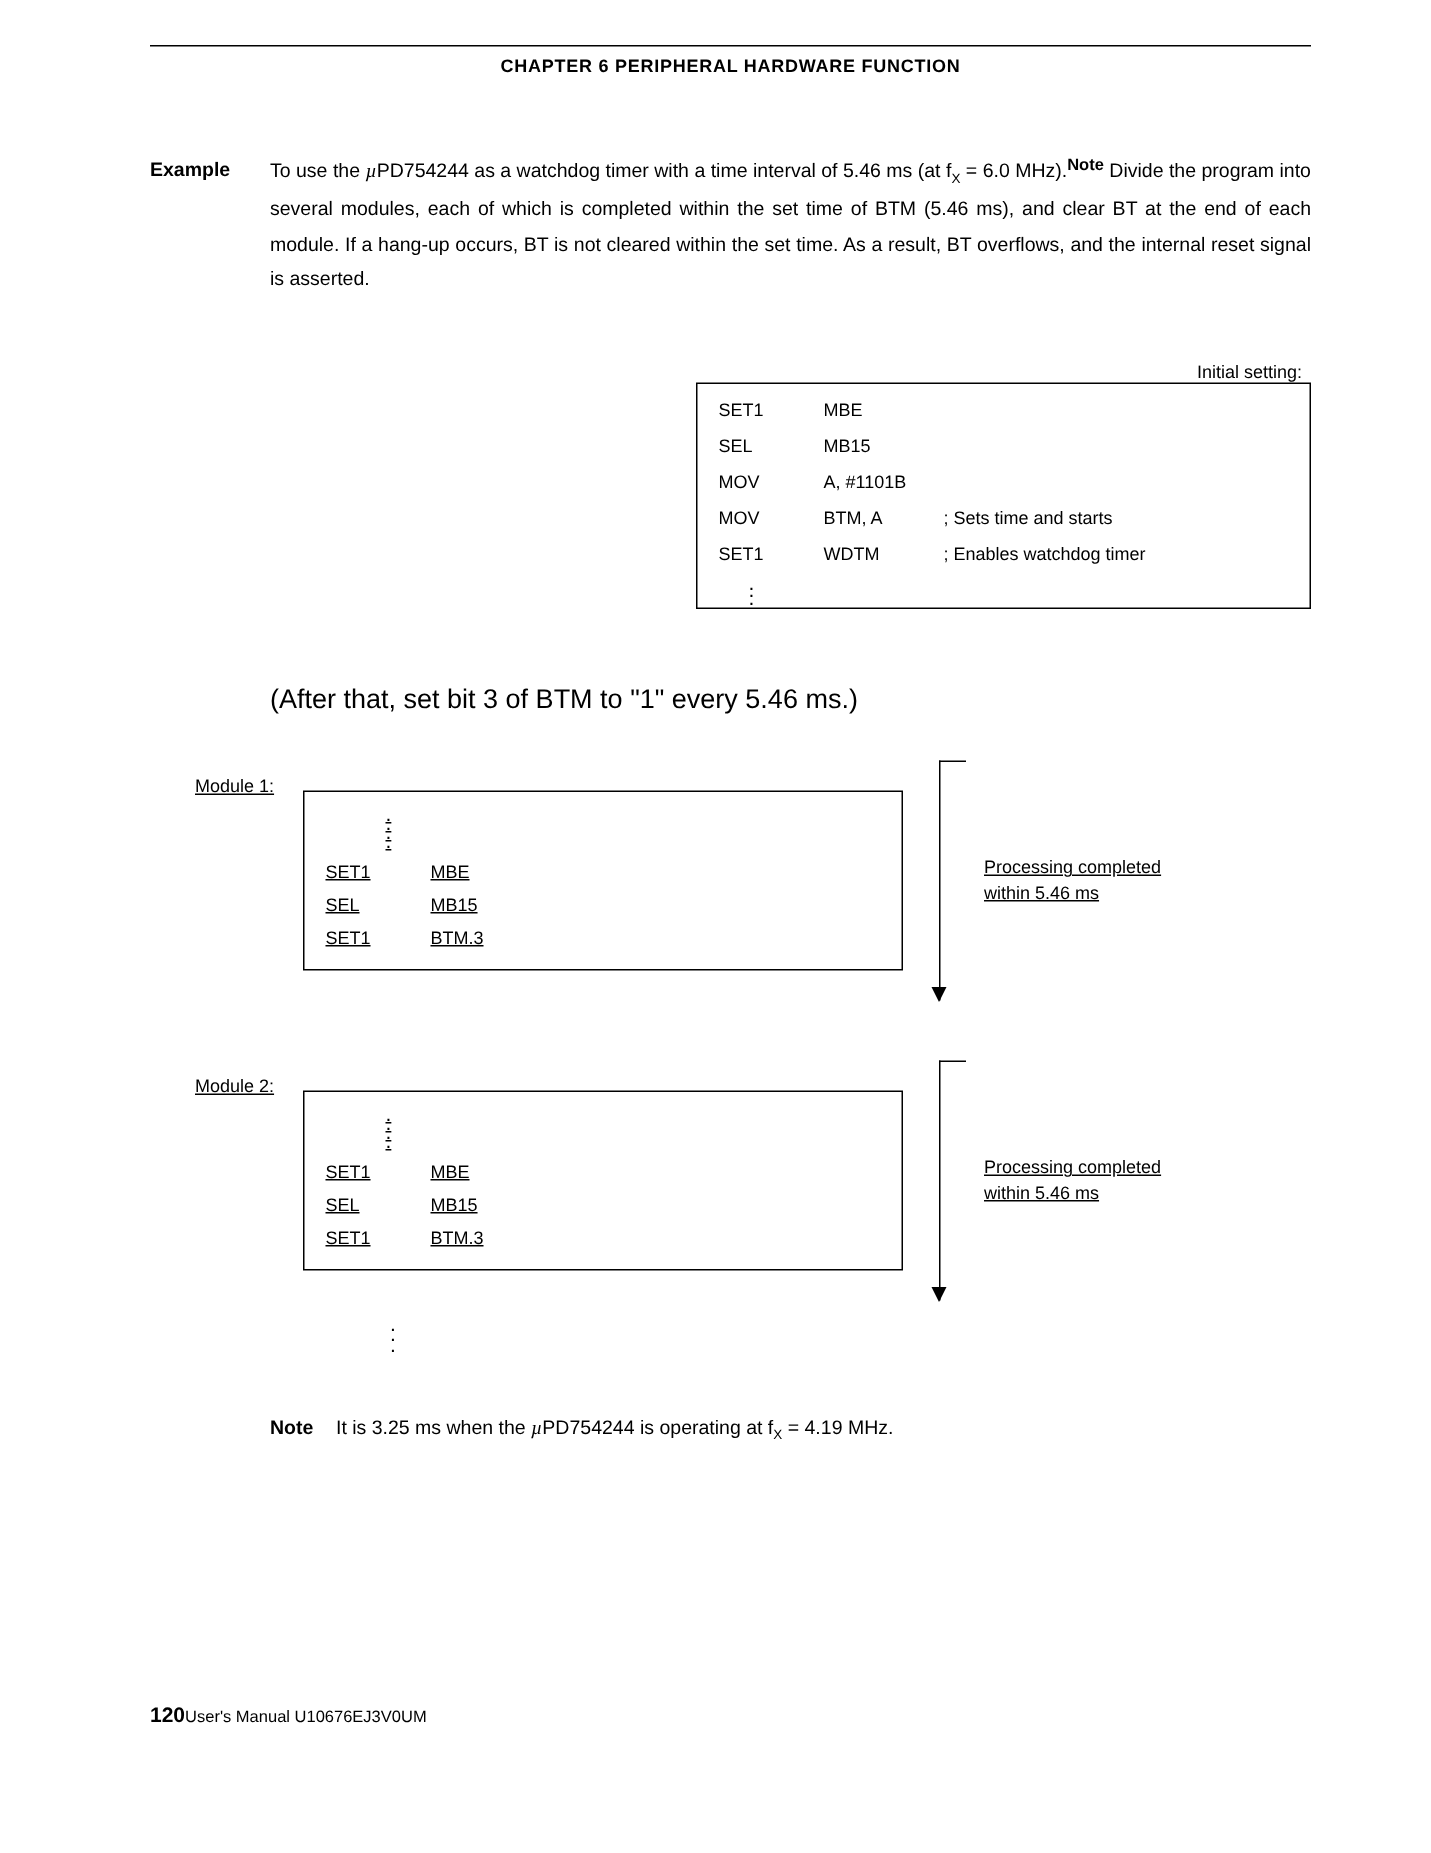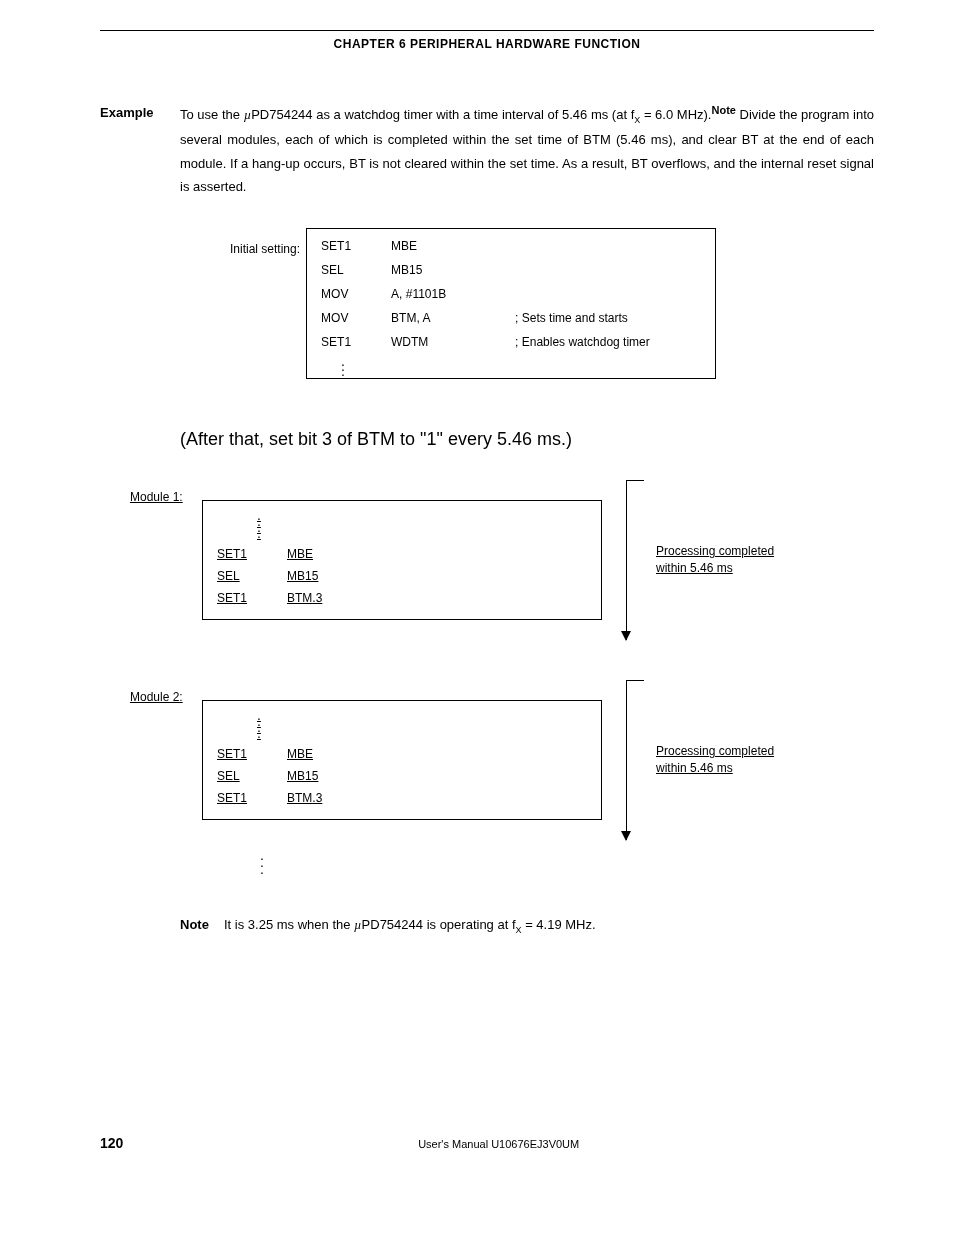--- a/index.html
+++ b/index.html
@@ -47,40 +47,41 @@
   .note-sup {
     font-weight: bold;
     font-size: 11px;
     vertical-align: super;
   }
   .mu { font-family: "Times New Roman", serif; font-style: italic; }
   .sub { font-size: 9px; vertical-align: sub; }
 
   .init-row {
     display: flex;
-    align-items: flex-start;
+    align-items: flex-end;
     margin-top: 30px;
     margin-left: 130px;
+    flex-direction: column;
   }
   .init-label {
     font-size: 12px;
     padding-top: 14px;
     padding-right: 6px;
     white-space: nowrap;
   }
   .code-box1 {
     border: 1px solid #000;
     padding: 10px 14px 4px 14px;
     width: 380px;
     font-size: 12px;
   }
   .code-row { display: flex; margin-bottom: 10px; }
   .col-a { width: 70px; }
   .col-b { width: 80px; }
-  .col-c { flex: 1; margin-left: 44px; }
+  .col-c { flex: 1; }
   .vdots-small {
     font-size: 14px;
     line-height: 4px;
     margin-left: 20px;
     letter-spacing: 0;
   }
   .vdots-small div { height: 5px; }
 
   .after-text {
     font-size: 18px;
@@ -147,21 +148,21 @@
   .footer {
     position: absolute;
     bottom: 17px;
     left: 100px;
     right: 80px;
     display: flex;
     align-items: baseline;
     font-size: 11px;
   }
   .page-num { font-weight: bold; font-size: 14px; }
-  .footer-center { flex: 1; text-align: center; }
+  .footer-center { flex: 1; text-align: left; }
   
   .range-ind{
     position:relative; width:30px; height:160px; margin-left:18px;
   }
   .range-ind .v1{
     position:absolute; left:6px; top:0; bottom:0; border-left:1px solid #000;
   }
   .range-ind .ad{
     position:absolute; left:1px; bottom:-1px;
     width:0;height:0;

